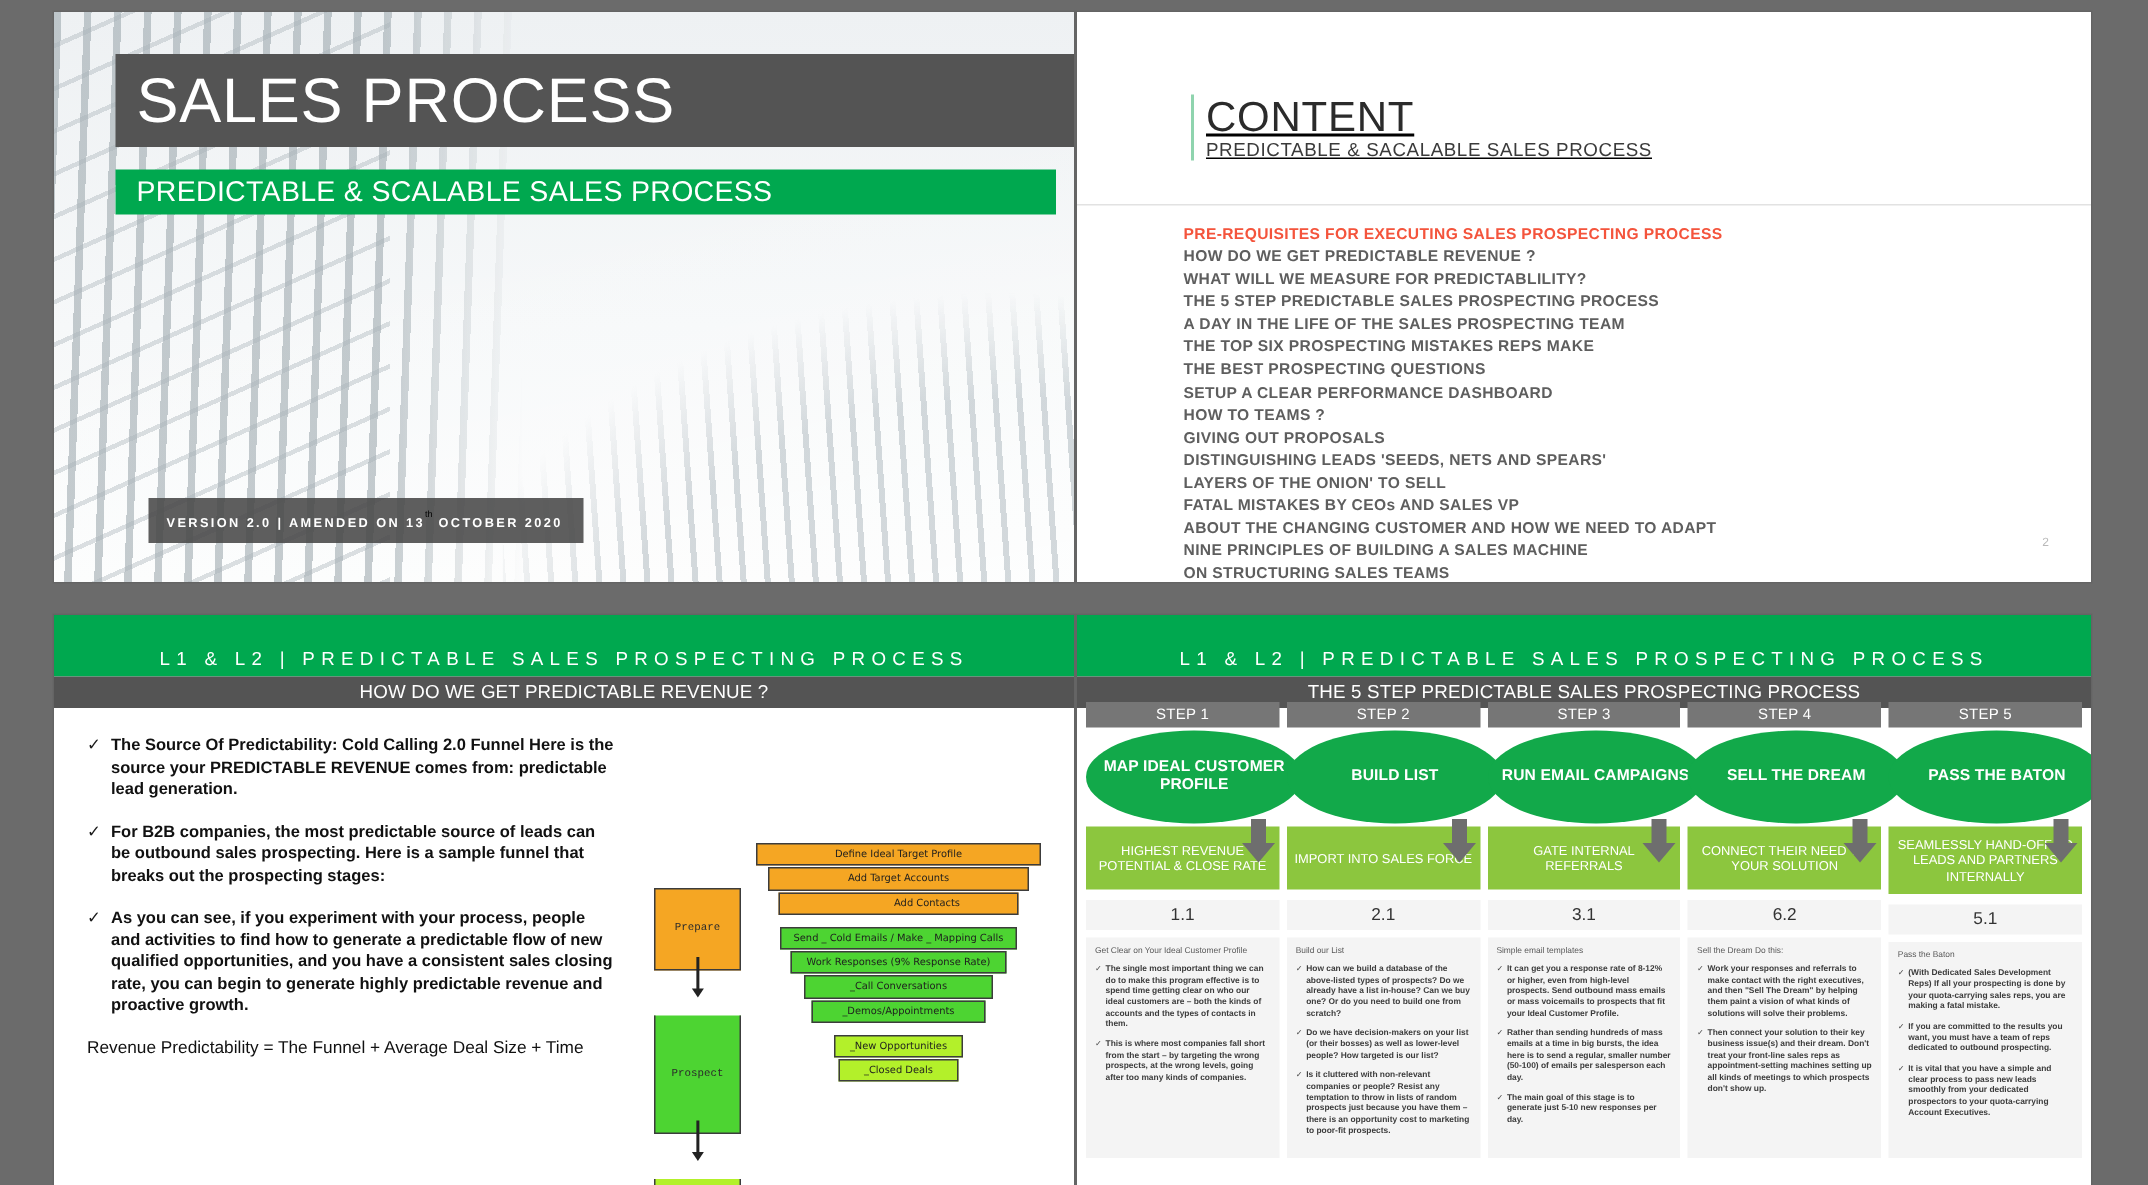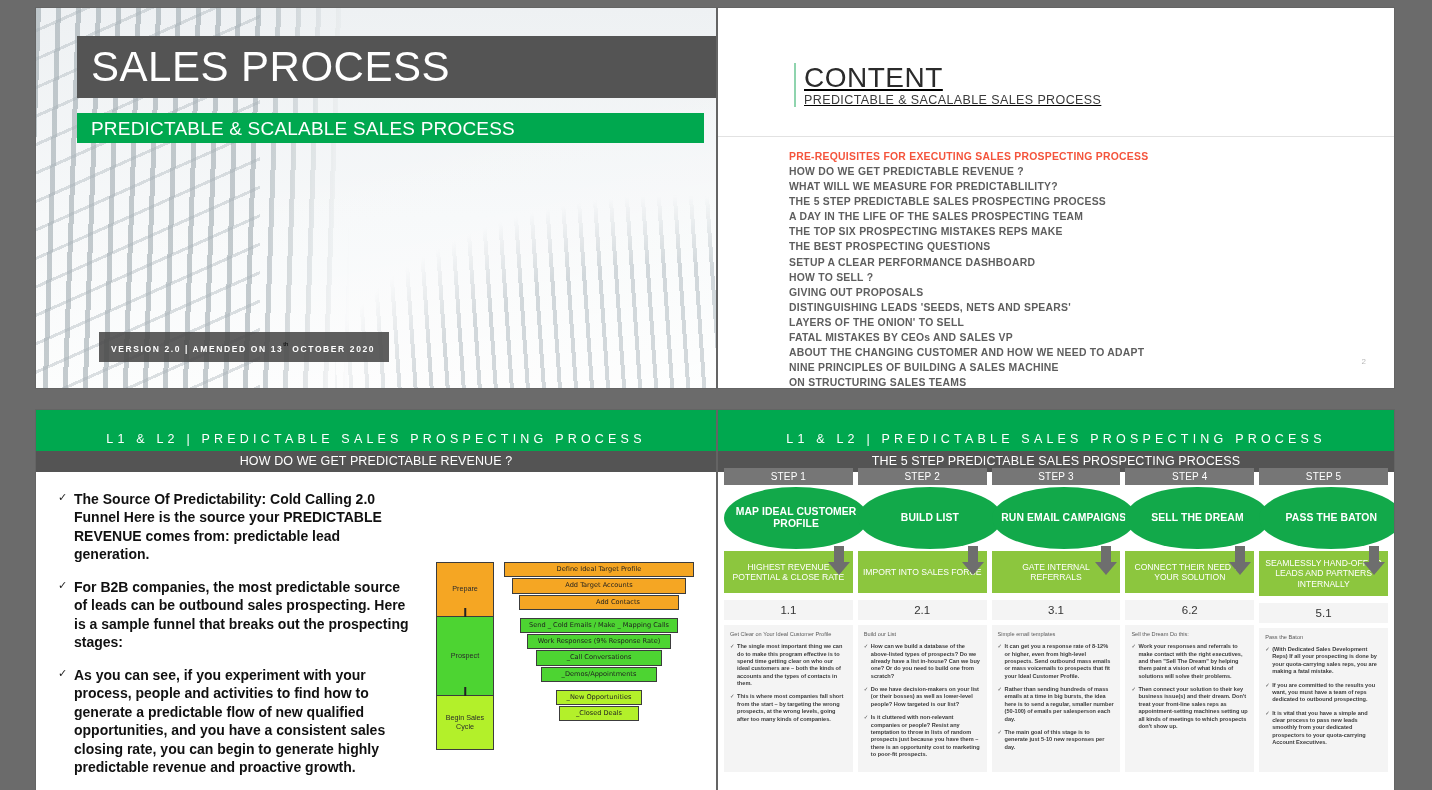--- a/index.html
+++ b/index.html
@@ -104,30 +104,31 @@
   }
   .band-gray {
     background: #545454; color: #fff; text-align: center;
     font-size: 12.5px; letter-spacing: 0.1px; font-weight: 400;
     padding: 3px 0 4px 0;
   }
   .s3-body { position: absolute; left: 0; right: 0; top: 56px; bottom: 0; display: flex; }
   .s3-left { width: 390px; padding: 24px 16px 0 22px; }
   .s3-bullet { display: flex; margin-bottom: 14px; }
   .s3-check { width: 16px; flex: 0 0 16px; font-size: 11px; color: #1a1a1a; line-height: 1.32; }
-  .s3-btext { font-size: 14px; font-weight: 700; color: #111; line-height: 1.32; }
+  .s3-btext { font-size: 11px; font-weight: 700; color: #111; line-height: 1.32; }
   .s3-formula { font-size: 11.5px; color: #111; line-height: 1.35; margin-top: 8px; }
   .s3-right { flex: 1; position: relative; padding-top: 96px; }
   .funnel { position: relative; width: 270px; height: 190px; }
   .fn-col { position: absolute; left: 10px; top: 0; width: 58px; }
   .fn-seg {
     border: 1.4px solid #3c3c3c; position: relative;
     display: flex; align-items: center; justify-content: center;
     font-size: 7.2px; color: #2b2b2b; text-align: center; line-height: 1.15;
-    font-family: Liberation Sans, sans-serif;
+    font-family: Liberation Mono, monospace;
+    margin-top: 30px;
   }
   .fn-prepare { height: 55px; background: #f5a623; }
   .fn-prospect { height: 79px; background: #4dd432; border-top: none; }
   .fn-begin { height: 54px; background: #b3f02a; border-top: none; }
   .fn-arrow {
     position: absolute; left: 50%; transform: translateX(-50%);
     width: 1.5px; background: #222;
   }
   .fn-arrow::after {
     content: ""; position: absolute; left: -3.5px; bottom: -5px;
@@ -227,21 +228,21 @@
     <div class="s2-rule"></div>
     <div class="s2-listwrap" id="s2-list">
         <div class="s2-item hl">PRE-REQUISITES FOR EXECUTING SALES PROSPECTING PROCESS</div>
         <div class="s2-item">HOW DO WE GET PREDICTABLE REVENUE ?</div>
         <div class="s2-item">WHAT WILL WE MEASURE FOR PREDICTABLILITY?</div>
         <div class="s2-item">THE 5 STEP PREDICTABLE SALES PROSPECTING PROCESS</div>
         <div class="s2-item">A DAY IN THE LIFE OF THE SALES PROSPECTING TEAM</div>
         <div class="s2-item">THE TOP SIX PROSPECTING MISTAKES REPS MAKE</div>
         <div class="s2-item">THE BEST PROSPECTING QUESTIONS</div>
         <div class="s2-item">SETUP A CLEAR PERFORMANCE DASHBOARD</div>
-        <div class="s2-item">HOW TO SELL ?</div>
+        <div class="s2-item">HOW TO TEAMS ?</div>
         <div class="s2-item">GIVING OUT PROPOSALS</div>
         <div class="s2-item">DISTINGUISHING LEADS 'SEEDS, NETS AND SPEARS'</div>
         <div class="s2-item">LAYERS OF THE ONION' TO SELL</div>
         <div class="s2-item">FATAL MISTAKES BY CEOs AND SALES VP</div>
         <div class="s2-item"> ABOUT THE CHANGING CUSTOMER AND HOW WE NEED TO ADAPT</div>
         <div class="s2-item"> NINE PRINCIPLES OF BUILDING A SALES MACHINE</div>
         <div class="s2-item"> ON STRUCTURING SALES TEAMS</div>
       </div>
     <div class="s2-pageno">2</div>
   </div>

